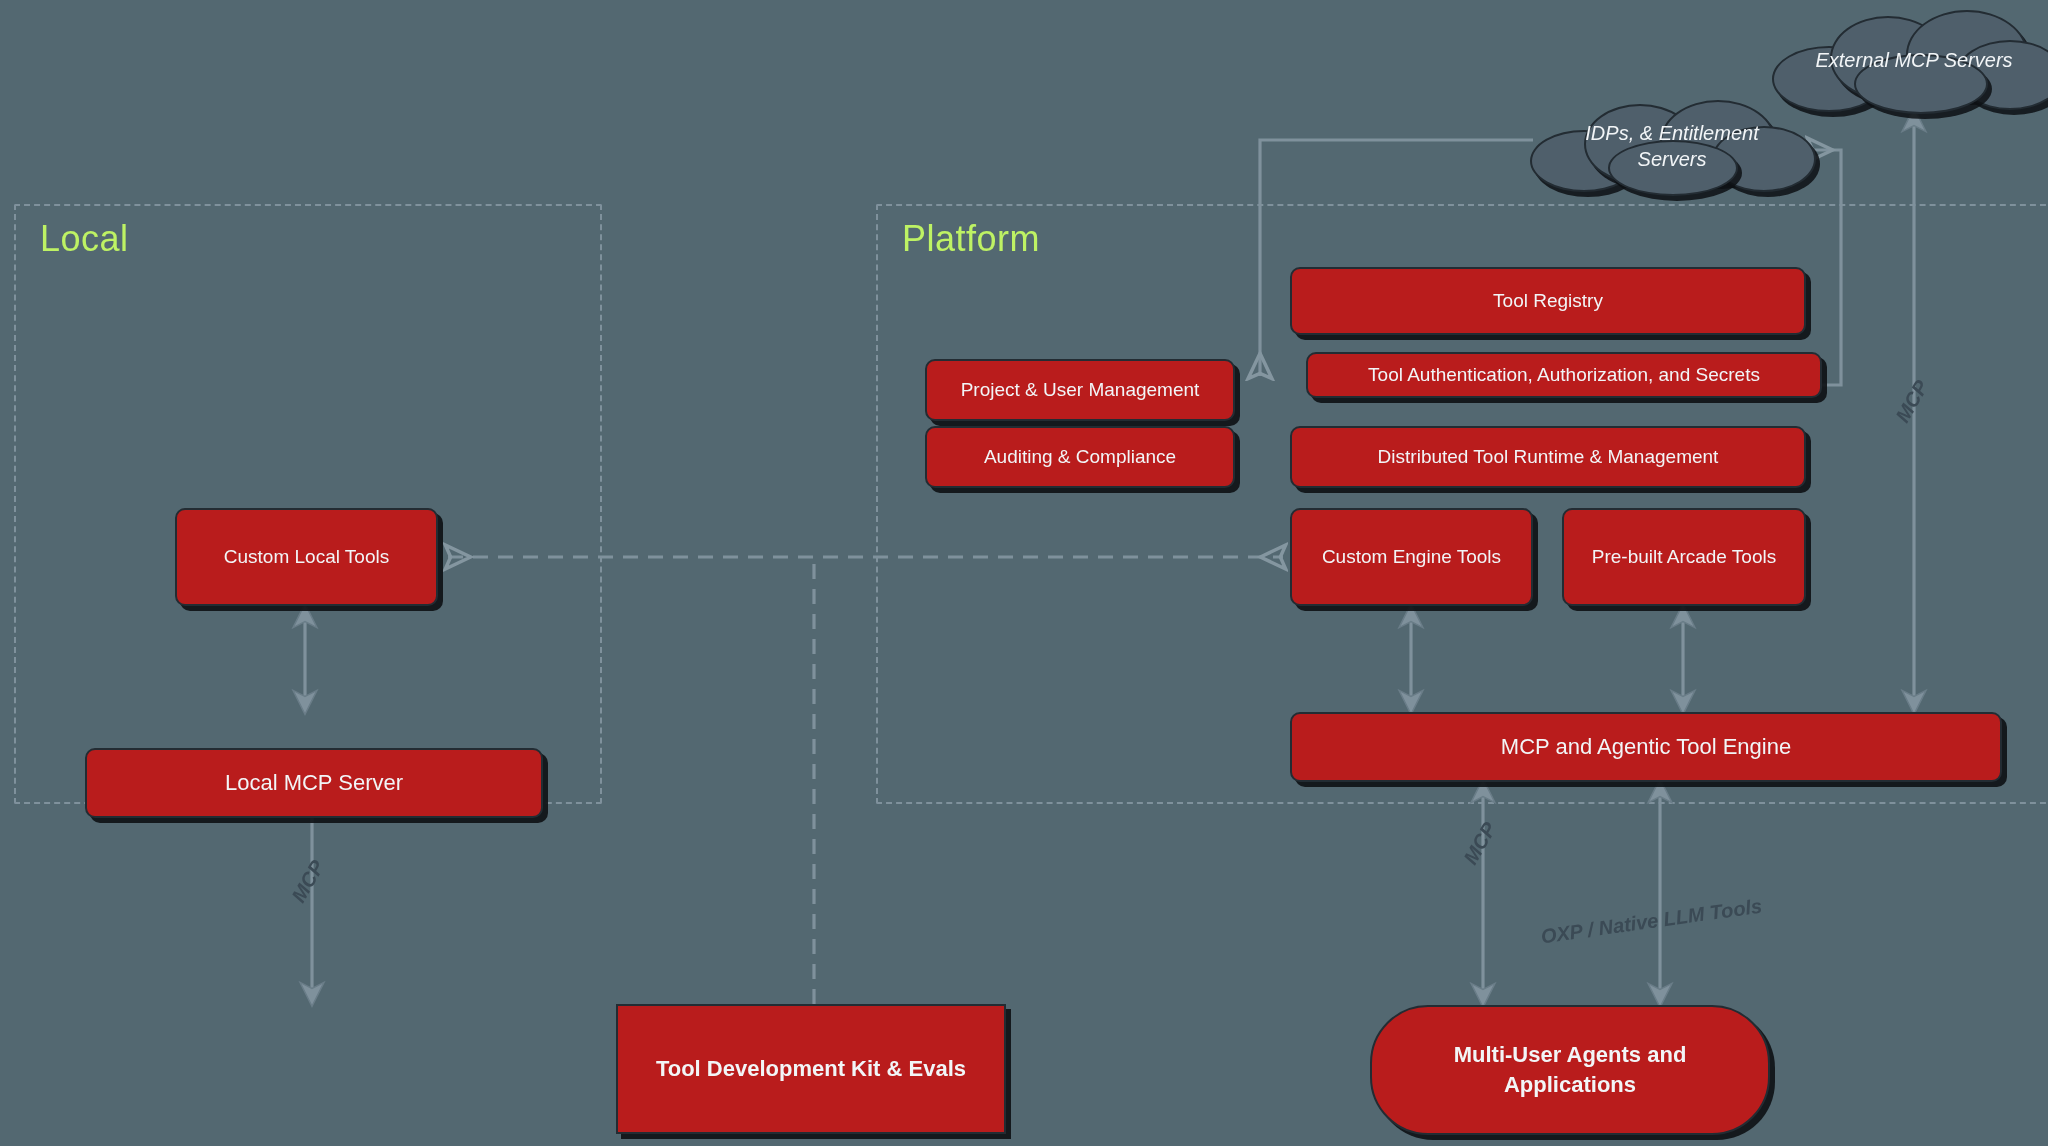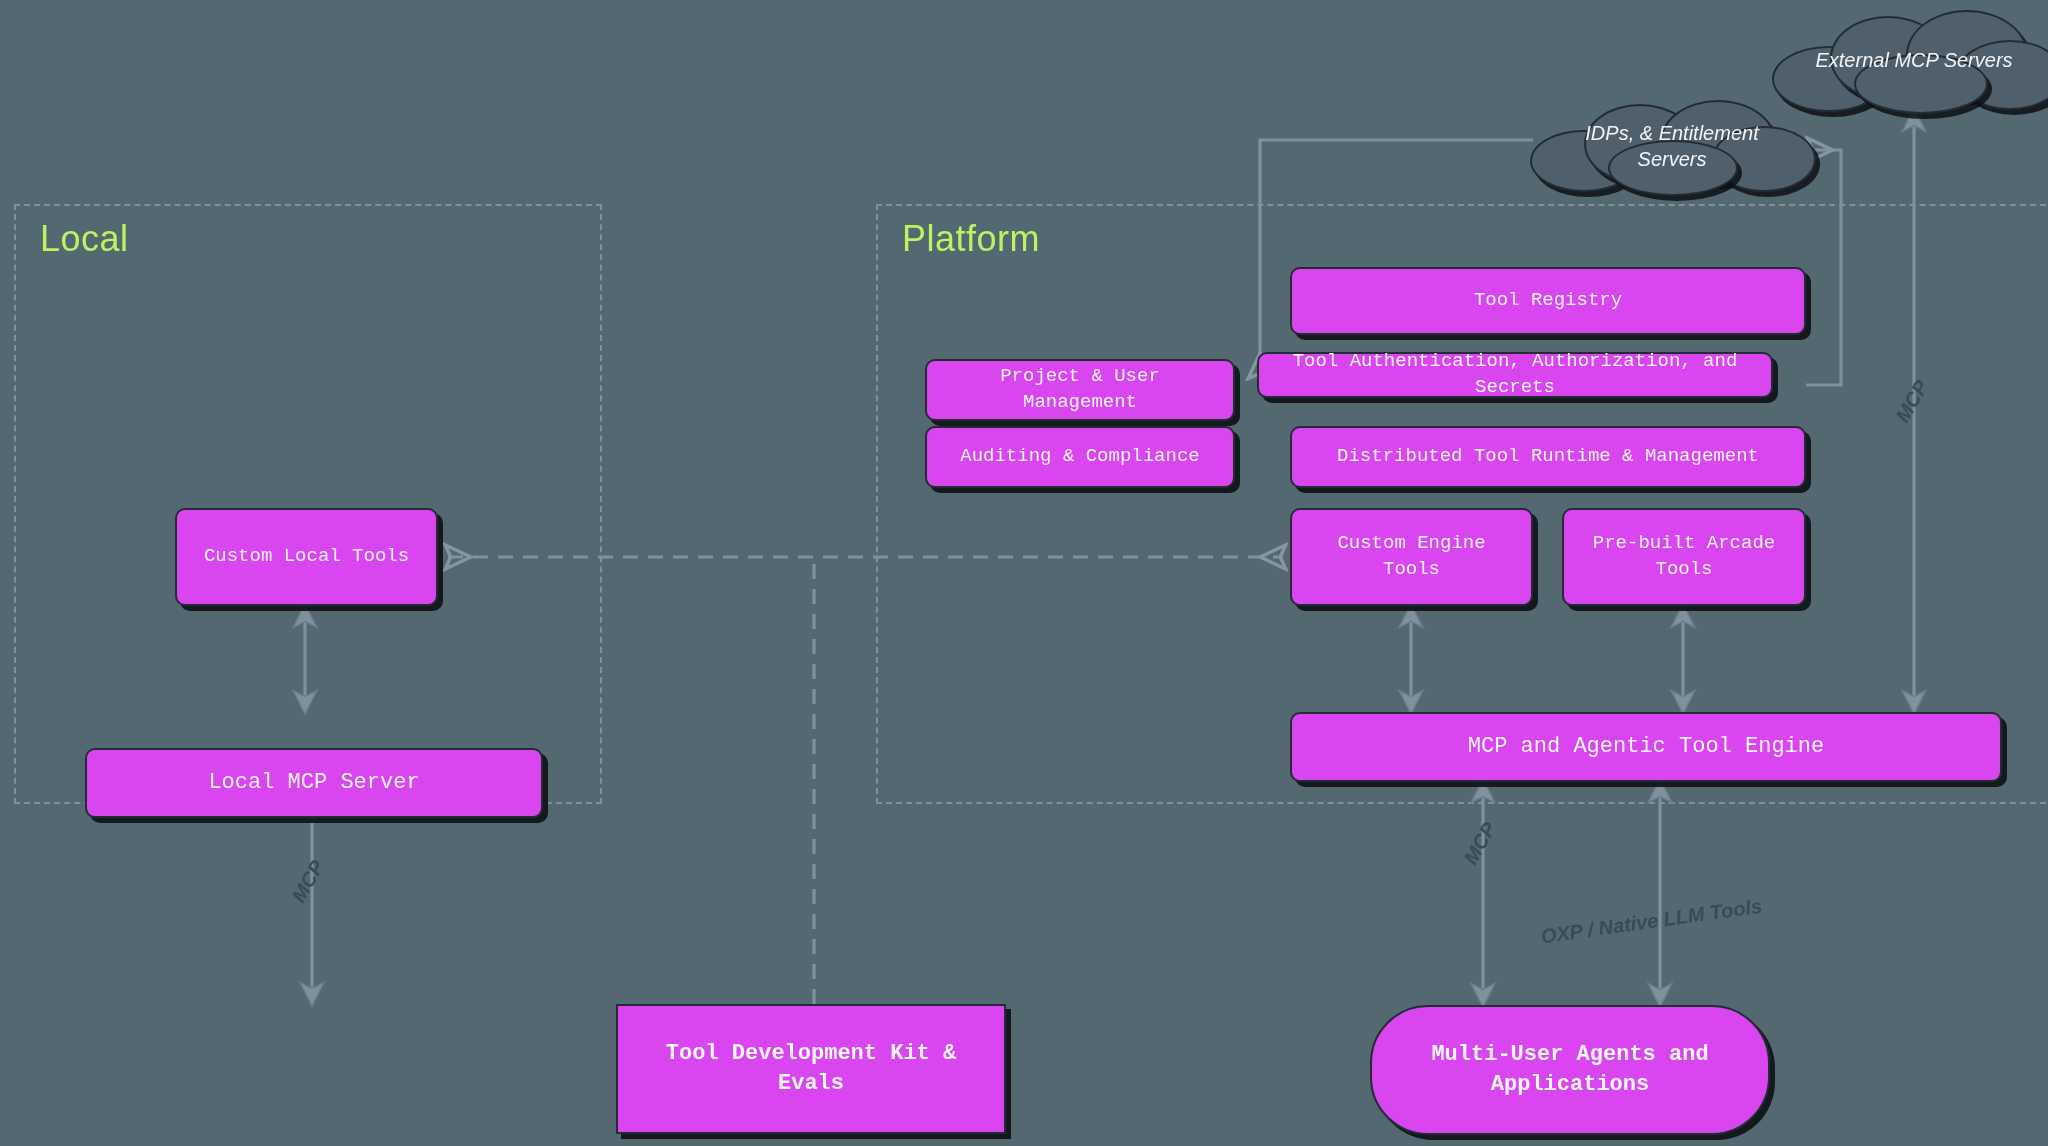--- a/index.html
+++ b/index.html
@@ -26,33 +26,32 @@
     font-weight:400;
     color:#bef264;
     letter-spacing:0.5px;
     white-space:nowrap;
   }
 
   
   .node{
     position:absolute;
     box-sizing:border-box;
-    background:#d946ef;
+    background:#b91c1c;
     border:2px solid #232c33;
     border-radius:10px;
     box-shadow:5px 5px 0 0 rgba(13,17,20,.9);
     color:#f2f5f7;
     display:flex;
     align-items:center;
     justify-content:center;
     text-align:center;
     font-size:19px;
     line-height:1.35;
     padding:4px 12px;
-    font-family:Liberation Mono, monospace;
   }
   .node.big{font-size:22px;}
   .node.bold{font-weight:bold;font-size:22px;}
   .node.stadium{border-radius:58px;}
   .node.sq{border-radius:0;}
 
   
   .cloud{
     position:absolute;
     color:#f2f5f7;
@@ -180,21 +179,21 @@
   </div>
 
   <div class="node" style="left:925px;top:426px;width:310px;height:62px;">
     <span>Auditing &amp; Compliance</span>
   </div>
 
   <div class="node" style="left:1290px;top:267px;width:516px;height:68px;">
     <span>Tool Registry</span>
   </div>
 
-  <div class="node" style="left:1257px;top:352px;width:516px;height:46px;">
+  <div class="node" style="left:1306px;top:352px;width:516px;height:46px;">
     <span>Tool Authentication, Authorization, and Secrets</span>
   </div>
 
   <div class="node" style="left:1290px;top:426px;width:516px;height:62px;">
     <span>Distributed Tool Runtime &amp; Management</span>
   </div>
 
   <div class="node" style="left:1290px;top:508px;width:243px;height:98px;">
     <span>Custom Engine Tools</span>
   </div>

